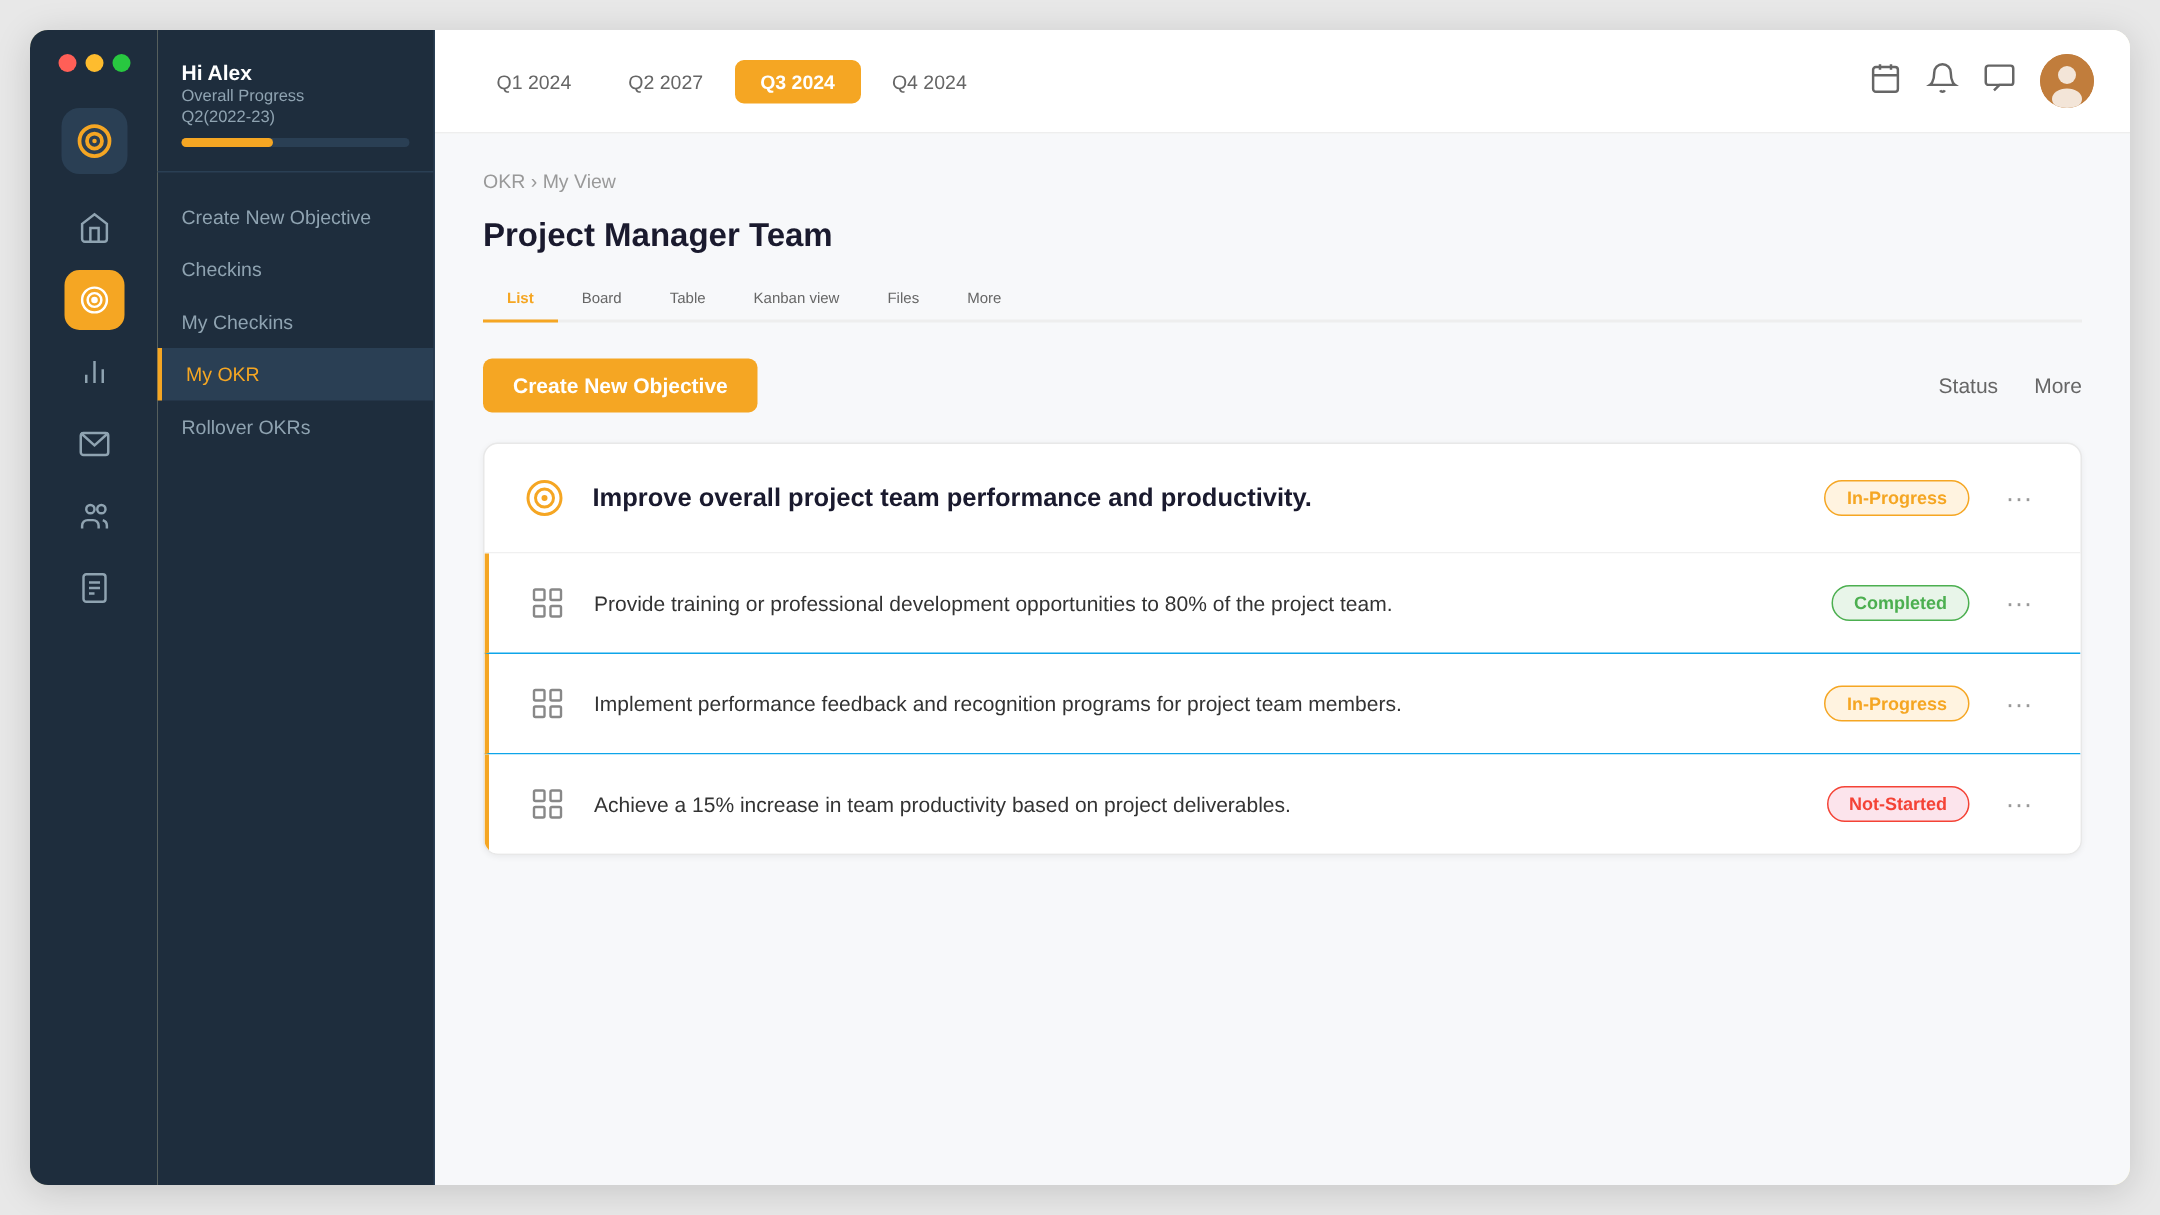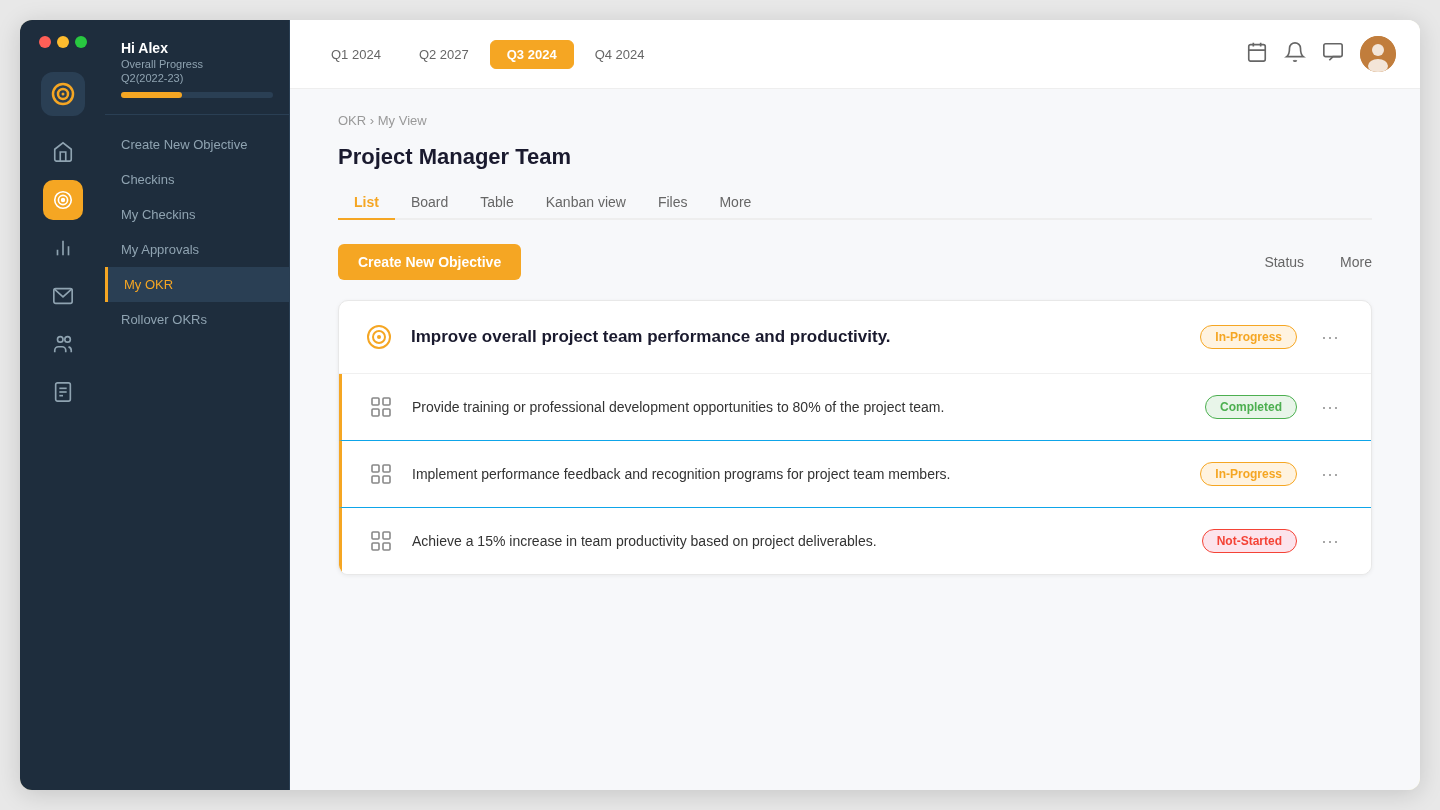--- a/index.html
+++ b/index.html
@@ -37,34 +37,34 @@
     .top-bar { background: #fff; padding: 16px 24px; display: flex; align-items: center; justify-content: space-between; border-bottom: 1px solid #eee; }
     .quarter-tabs { display: flex; gap: 4px; }
     .quarter-tab { padding: 6px 16px; border-radius: 6px; font-size: 13px; cursor: pointer; color: #666; border: none; background: transparent; }
     .quarter-tab.active { background: #f5a623; color: #fff; font-weight: 600; border: 1px solid #f5a623; }
     .quarter-tab:not(.active) { border: 1px solid transparent; }
     .top-bar-actions { display: flex; align-items: center; gap: 16px; }
     .top-icon { color: #666; cursor: pointer; }
     .avatar { width: 36px; height: 36px; border-radius: 50%; background: #c17d3c; display: flex; align-items: center; justify-content: center; overflow: hidden; cursor: pointer; }
 
     
-    .content-area { flex: 1; padding: 24px 48px; overflow-y: auto; }
+    .content-area { flex: 1; padding: 24px 32px; overflow-y: auto; }
     .breadcrumb { font-size: 13px; color: #666; margin-bottom: 16px; }
     .breadcrumb span { color: #999; }
     .page-title { font-size: 22px; font-weight: 700; color: #1a1a2e; margin-bottom: 16px; }
 
     
     .view-tabs { display: flex; gap: 0; border-bottom: 2px solid #eee; margin-bottom: 24px; }
-    .view-tab { padding: 8px 16px; font-size: 14px; cursor: pointer; color: #666; border-bottom: 2px solid transparent; margin-bottom: -2px; }
+    .view-tab { padding: 8px 16px; font-size: 10px; cursor: pointer; color: #666; border-bottom: 2px solid transparent; margin-bottom: -2px; }
     .view-tab.active { color: #f5a623; border-bottom: 2px solid #f5a623; font-weight: 600; }
 
     
     .toolbar { display: flex; align-items: center; justify-content: space-between; margin-bottom: 20px; }
     .create-btn { background: #f5a623; color: #fff; border: none; padding: 10px 20px; border-radius: 6px; font-size: 14px; font-weight: 600; cursor: pointer; }
-    .toolbar-right { display: flex; gap: 36px; align-items: flex-start; }
+    .toolbar-right { display: flex; gap: 24px; align-items: flex-start; }
     .toolbar-label { font-size: 14px; color: #666; font-weight: 500; cursor: pointer; }
 
     
     .objective-card { background: #fff; border-radius: 10px; border: 1px solid #e8e8e8; margin-bottom: 12px; box-shadow: 0 1px 4px rgba(0,0,0,0.06); overflow: hidden; }
     .objective-header { padding: 20px 24px; display: flex; align-items: center; gap: 16px; }
     .objective-icon { width: 32px; height: 32px; display: flex; align-items: center; justify-content: center; }
     .objective-title { flex: 1; font-size: 17px; font-weight: 600; color: #1a1a2e; }
     .status-badge { padding: 4px 14px; border-radius: 20px; font-size: 12px; font-weight: 600; white-space: nowrap; }
     .status-in-progress { background: #fff3e0; color: #f5a623; border: 1px solid #f5a623; }
     .status-completed { background: #e8f5e9; color: #4caf50; border: 1px solid #4caf50; }
@@ -146,21 +146,20 @@
       <div class="user-progress">Overall Progress</div>
       <div class="user-progress">Q2(2022-23)</div>
       <div class="progress-bar-container">
         <div class="progress-bar-fill"></div>
       </div>
     </div>
     <div class="nav-items">
       <div class="nav-item">Create New Objective</div>
       <div class="nav-item">Checkins</div>
       <div class="nav-item">My  Checkins</div>
-      <div class="nav-item">My Approvals</div>
       <div class="nav-item active">My OKR</div>
       <div class="nav-item">Rollover OKRs</div>
     </div>
   </div>
 
   <div class="main-content">
 
     <div class="top-bar">
       <div class="quarter-tabs">
         <button class="quarter-tab">Q1 2024</button>

